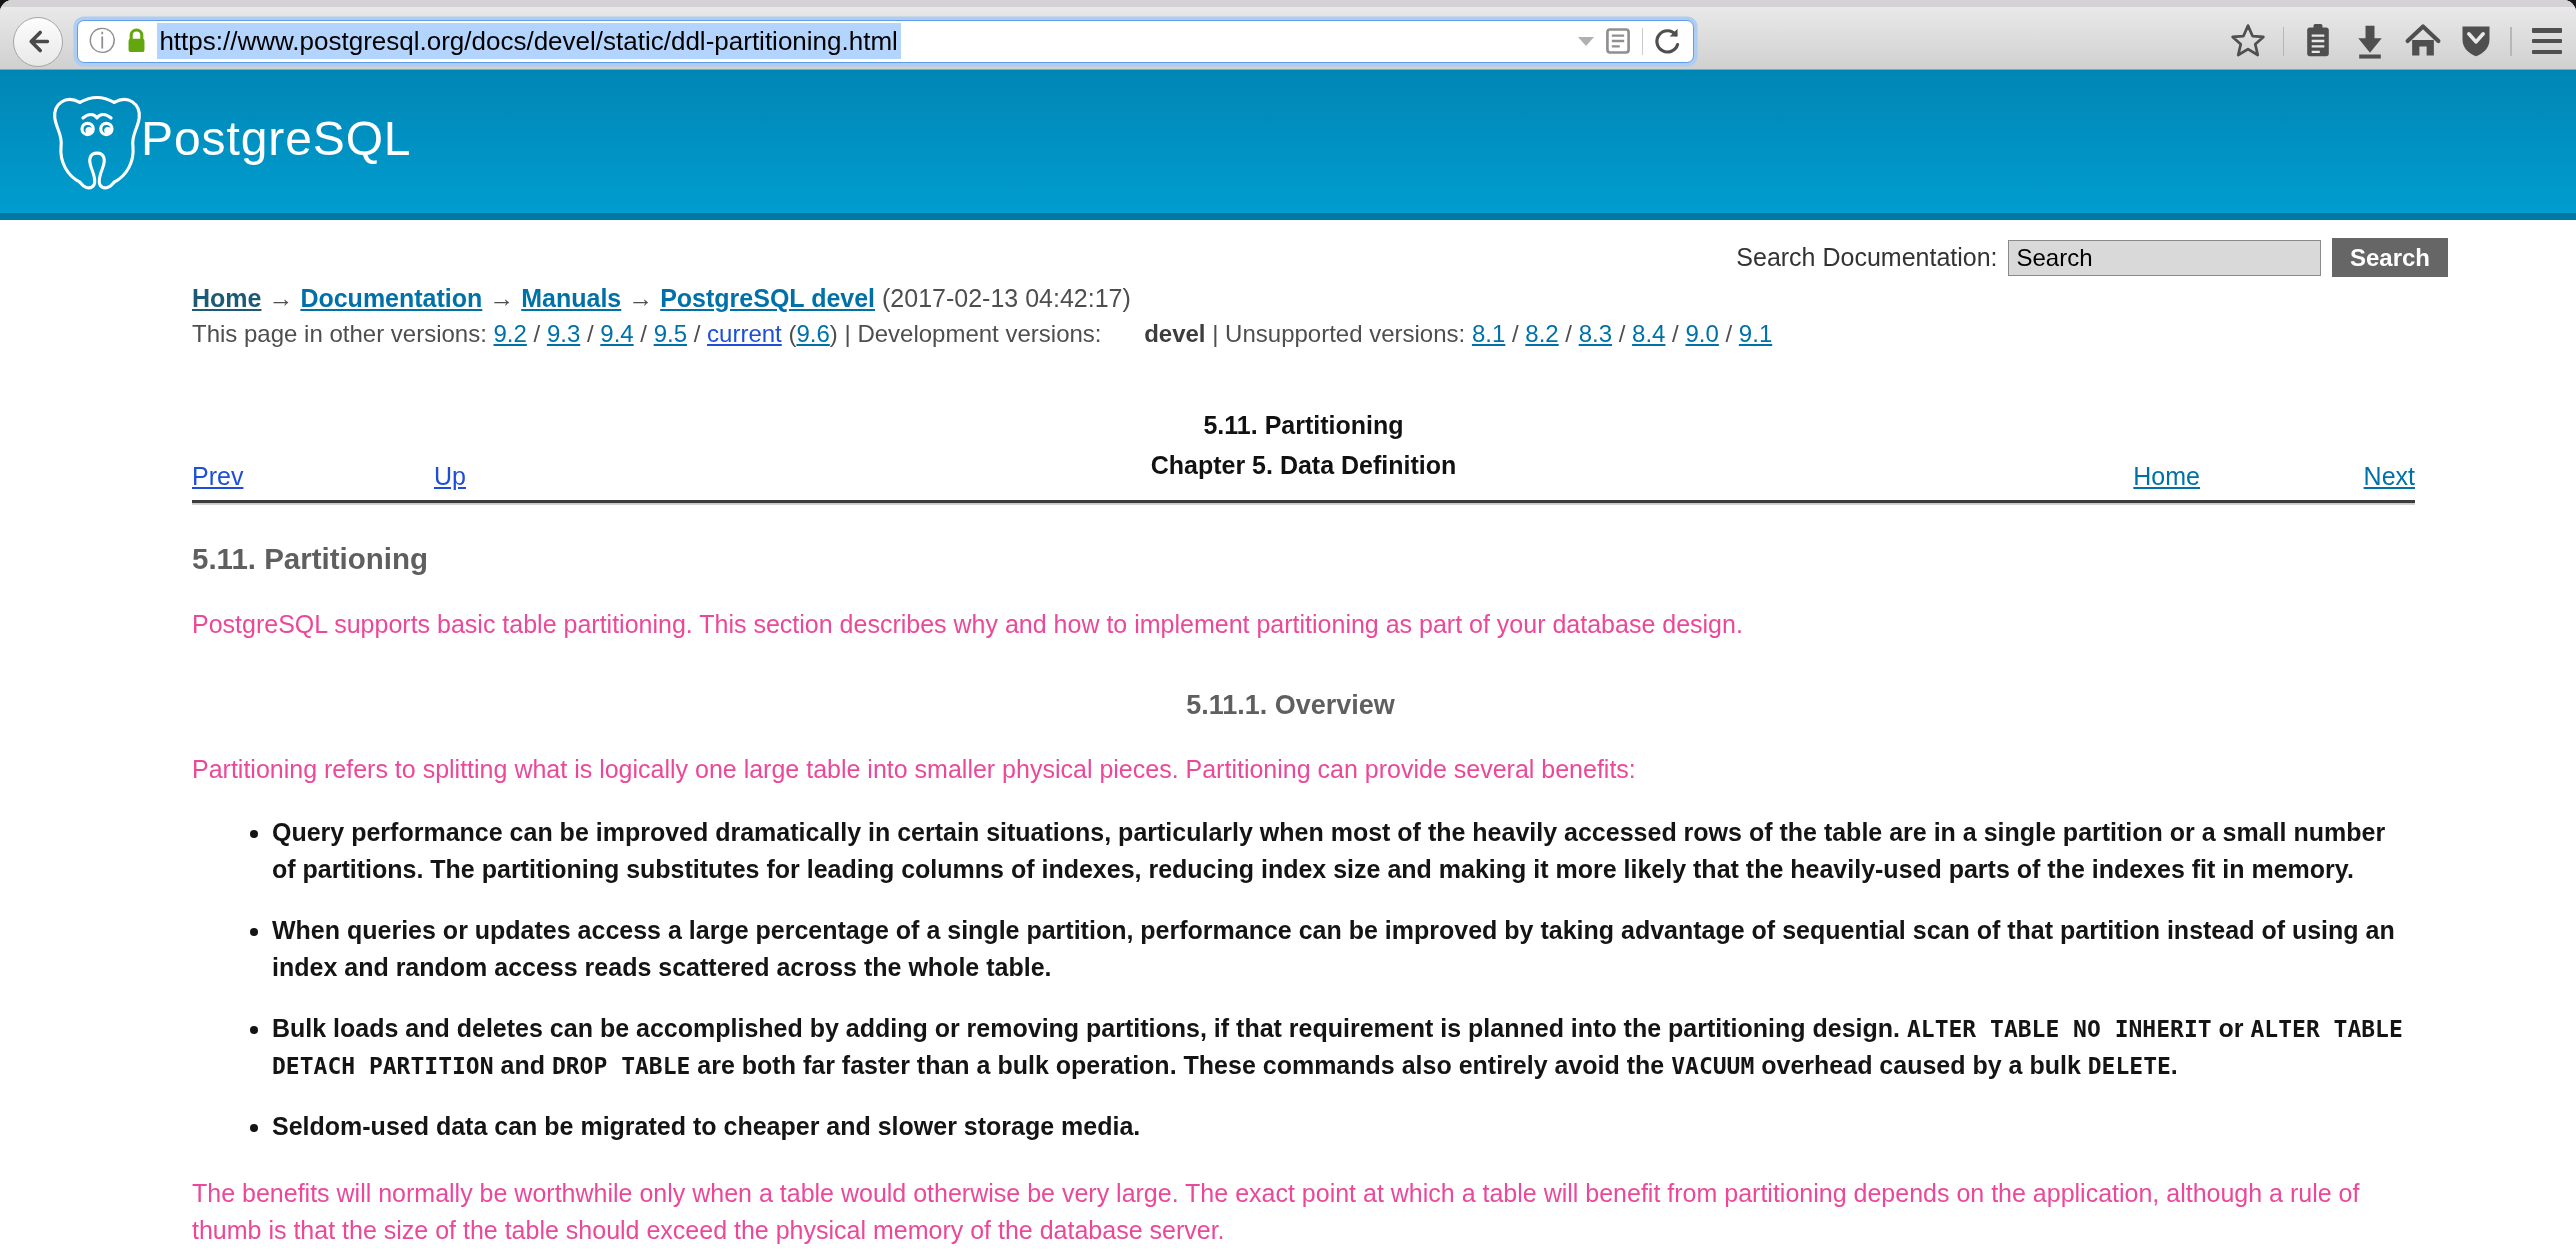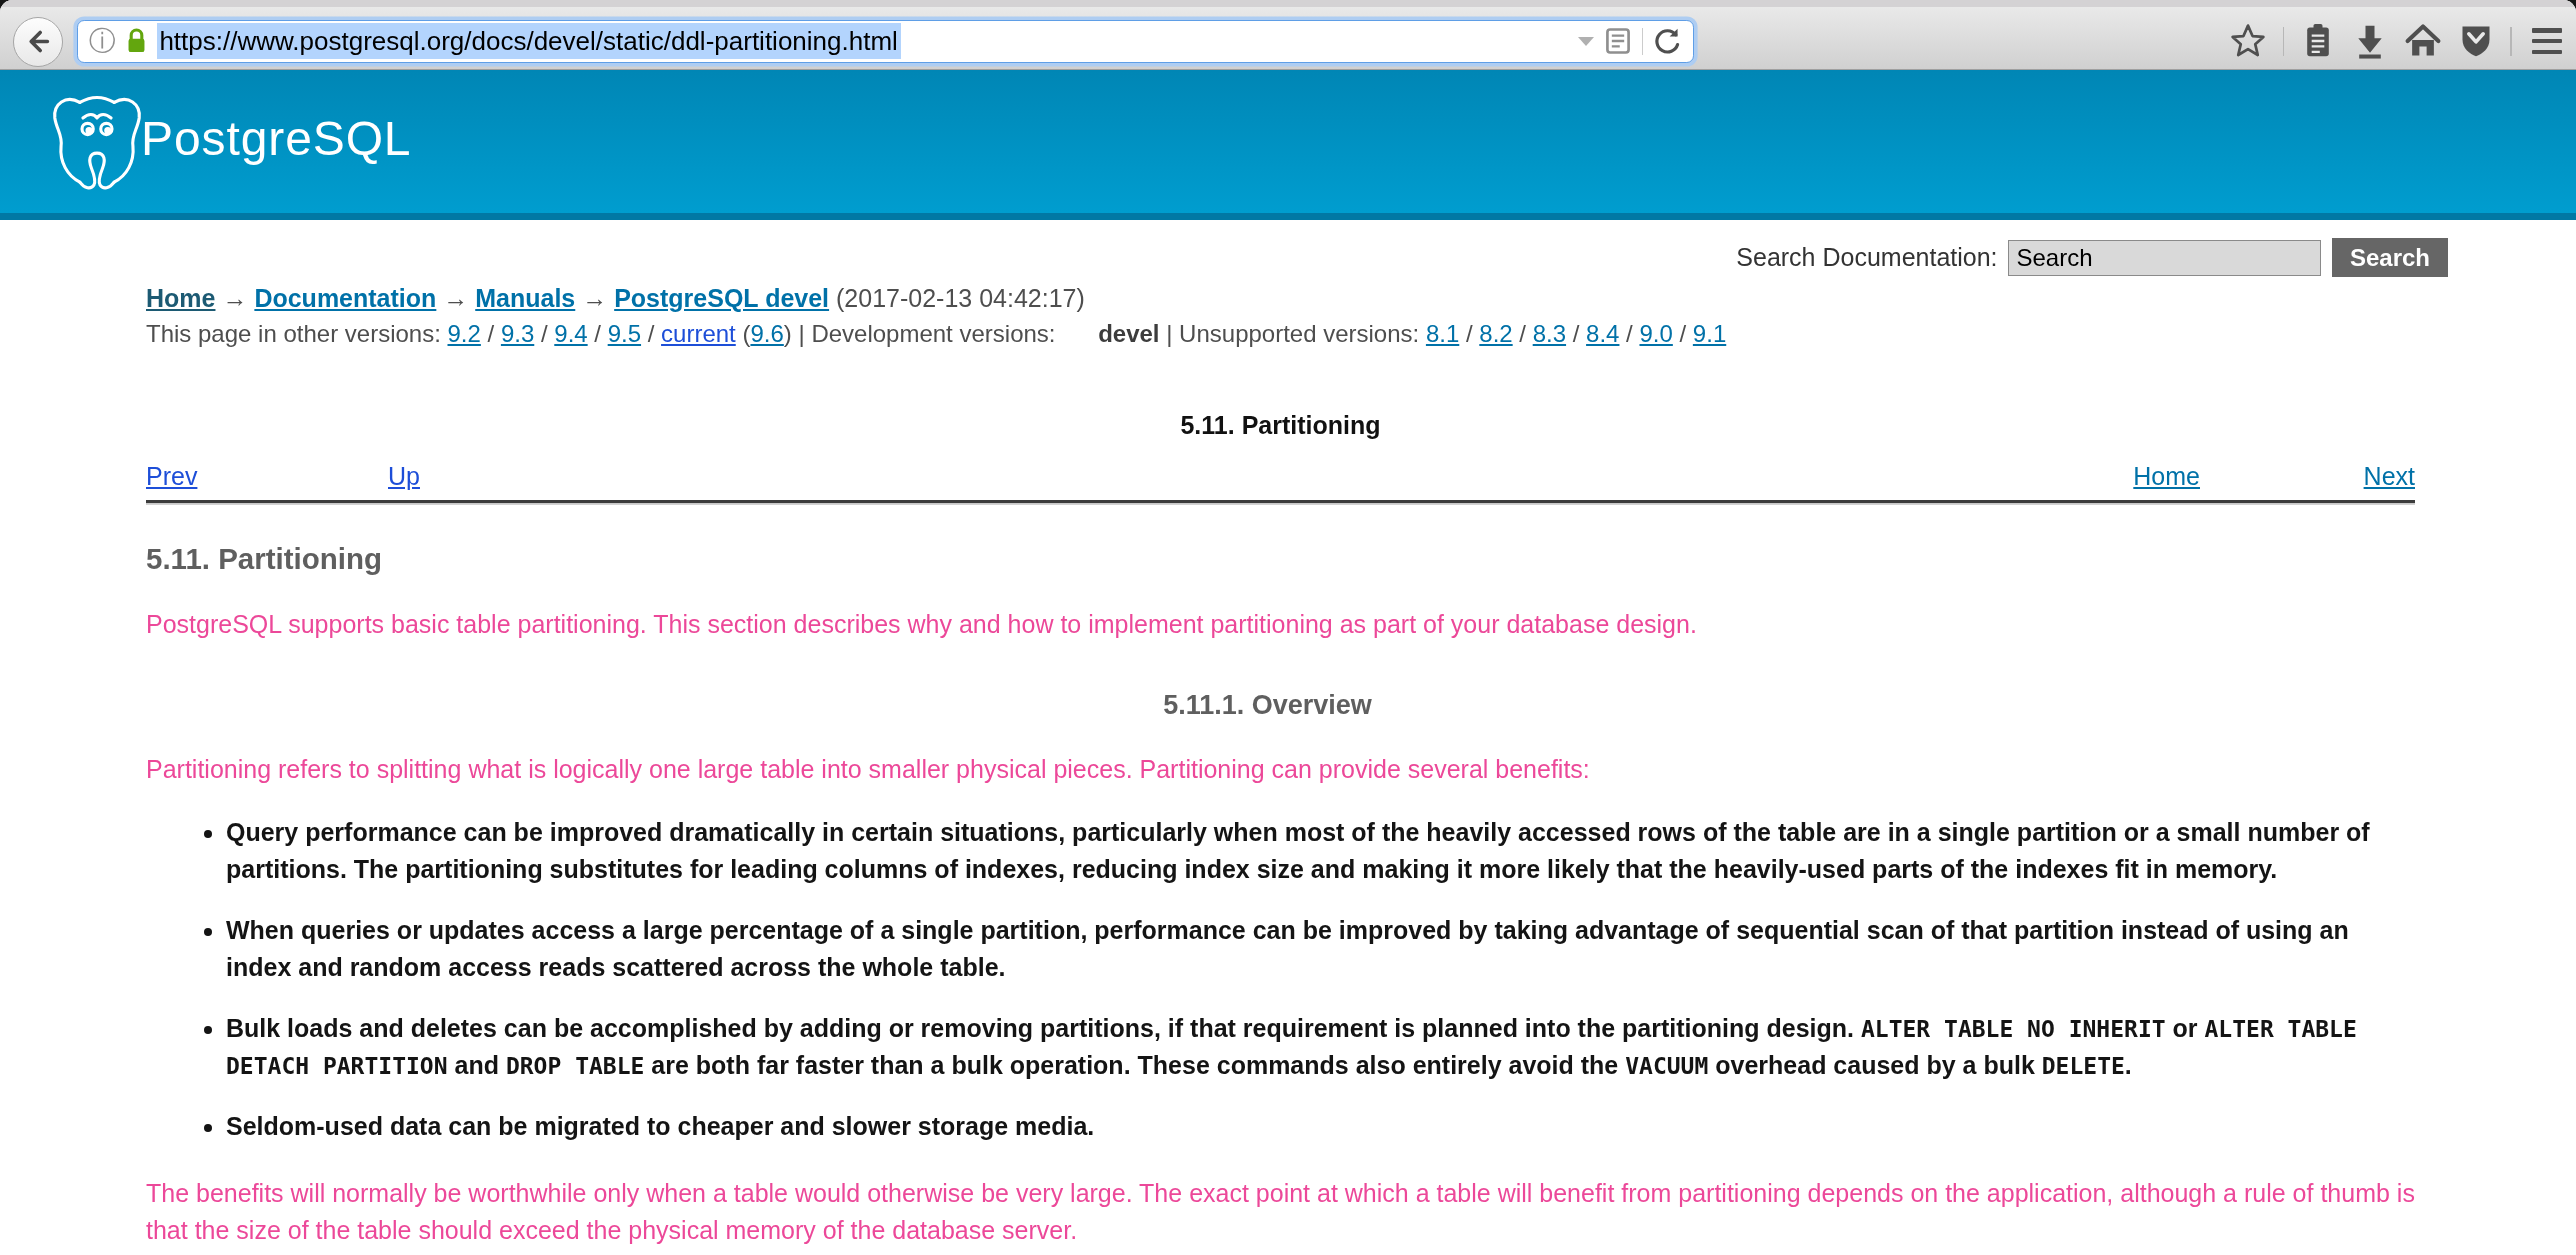--- a/index.html
+++ b/index.html
@@ -27,21 +27,21 @@
   .tool-icons .tsep{width:1.8px;height:29px;background:#b7b7b7;}
   .hamburger{display:flex;flex-direction:column;gap:6.3px;padding:3.6px;}
   .hamburger i{display:block;width:30px;height:4.5px;background:#4f4f4f;border-radius:0.9px;}
 
   
   .siteheader{height:143px;background:linear-gradient(#0086b5,#009dcf);border-bottom:7.2px solid #0178a4;position:relative;}
   .pg-logo{position:absolute;left:47px;top:19.7px;}
   .pg-wordmark{position:absolute;left:141px;top:41px;font-size:48px;color:#ffffff;letter-spacing:0.9px;font-weight:400;}
 
   
-  .page{background:#fff;}
+  .page{background:#fff;padding-left:46px;}
   .sd-row{display:flex;justify-content:flex-end;align-items:center;gap:10.7px;margin:18px 128px 0 0;font-size:25px;color:#333;}
   .sd-input{width:313px;height:36px;background:#d9d9d9;border:1.8px solid #8a8a8a;box-sizing:border-box;
     font-family:"Liberation Sans",sans-serif;font-size:24px;color:#000;padding:0 7.2px;}
   .sd-btn{height:39px;background:#666666;color:#fff;border:none;font-family:"Liberation Sans",sans-serif;
     font-size:24px;font-weight:bold;padding:0 18px;}
 
   .breadcrumb{margin:7.2px 161px 0 146px;font-size:25px;color:#4e4e4e;}
   .versions{margin:7.2px 161px 0 146px;font-size:24px;color:#4e4e4e;}
 
   .blnk{color:#0071a8;font-weight:bold;text-decoration:underline;cursor:pointer;}
@@ -162,20 +162,21 @@
       <input class="sd-input" value="Search" style="">
       <button class="sd-btn">Search</button>
     </div>
 
     <div class="breadcrumb"><span class="bvis">Home</span><span class="plain"> → </span><span class="blnk">Documentation</span><span class="plain"> → </span><span class="blnk">Manuals</span><span class="plain"> → </span><span class="blnk">PostgreSQL devel</span><span class="plain"> (2017-02-13 04:42:17)</span></div>
     <div class="versions"><span class="plain">This page in other versions: </span><span class="lnk">9.2</span><span class="plain"> / </span><span class="lnk">9.3</span><span class="plain"> / </span><span class="lnk">9.4</span><span class="plain"> / </span><span class="lnk">9.5</span><span class="plain"> / </span><span class="vis">current</span><span class="plain"> (</span><span class="lnk">9.6</span><span class="plain">)  |  Development versions: </span><span class="boldtxt">devel</span><span class="plain">  |  Unsupported versions: </span><span class="lnk">8.1</span><span class="plain"> / </span><span class="lnk">8.2</span><span class="plain"> / </span><span class="lnk">8.3</span><span class="plain"> / </span><span class="lnk">8.4</span><span class="plain"> / </span><span class="lnk">9.0</span><span class="plain"> / </span><span class="lnk">9.1</span></div>
 
     <div class="navheader">
       <div class="nav-center">
         <div class="nav-title">5.11. Partitioning</div>
+        <div class="nav-chapter">Chapter 5. Data Definition</div>
       </div>
       <span class="nav-link nav-prev vis">Prev</span>
       <span class="nav-link nav-up vis">Up</span>
       <span class="nav-link nav-home lnk">Home</span>
       <span class="nav-link nav-next lnk">Next</span>
     </div>
 
     <h2 class="sect1">5.11. Partitioning</h2>
     <p class="body">PostgreSQL supports basic table partitioning. This section describes why and how to implement partitioning as part of your database design.</p>
 

